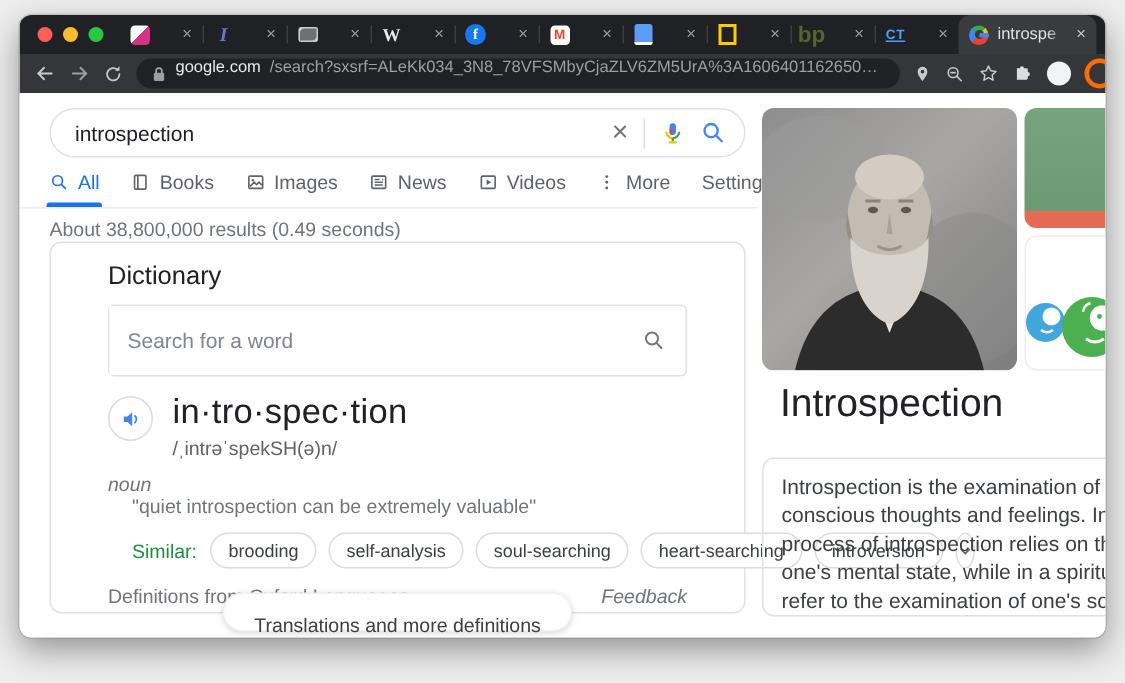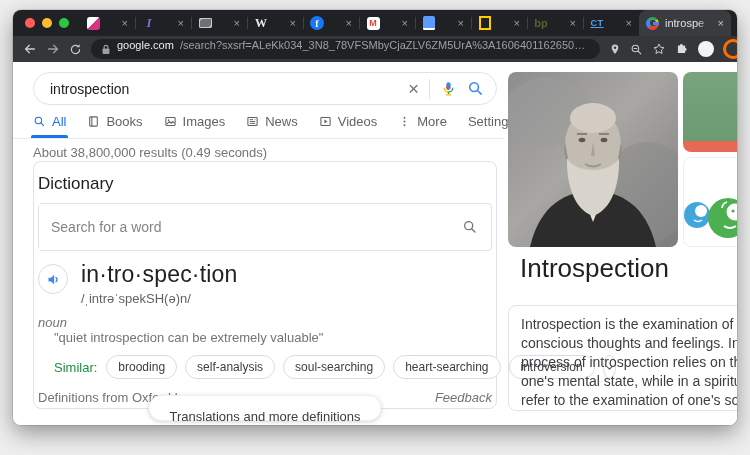--- a/index.html
+++ b/index.html
@@ -21,21 +21,21 @@
   .fav-gray { width:13px; height:10px; border-radius:2px; background:#6d7075;
               box-shadow:inset 2px 2px 0 -1px #c7cbd0, inset -2px -2px 0 -1px #c7cbd0; }
   .fav-w { color:#e8eaed; font-family:"Liberation Serif",serif; font-size:12px; }
   .fav-fb { width:14px; height:14px; border-radius:50%; background:#1877f2; color:#fff; font-size:10px;
             display:flex; align-items:center; justify-content:center; font-family:"Liberation Serif",serif; }
   .fav-gm { width:13px; height:13px; border-radius:3px; background:#fff; color:#ea4335; font-size:9px;
             display:flex; align-items:center; justify-content:center; }
   .fav-doc { width:12px; height:14px; border-radius:2px; background:#5c9bff;
              box-shadow:inset 0 -9px 0 -7px #fff, inset 0 -13px 0 -11px #fff; }
   .fav-ng { width:12px; height:14px; border:2.5px solid #ffcc00; }
-  .fav-bp { color:#54652f; font-size:11px; }
+  .fav-bp { color:#54652f; font-size:15px; }
   .fav-ct { color:#4ba0ff; font-size:9px; letter-spacing:.5px;text-decoration:underline; }
   .tab-a { width:92px; background:#393b3f; border-radius:8px 8px 0 0; display:flex; align-items:center; gap:6px; padding:0 7px; }
   .g-icon { width:13px; height:13px; border-radius:50%; flex:none;
             background:conic-gradient(from 225deg,#4285f4 0 90deg,#34a853 90deg 180deg,#fbbc05 180deg 235deg,#ea4335 235deg 360deg); position:relative; }
   .g-icon::after { content:""; position:absolute; inset:3.5px; background:#393b3f; border-radius:50%; }
   .g-icon::before { content:""; position:absolute; right:0; top:5.5px; width:6px; height:2.5px; background:#4285f4; z-index:1; }
   .tab-a-label { flex:1; color:#dfe1e5; font-size:11px; overflow:hidden; white-space:nowrap;
                  -webkit-mask-image:linear-gradient(90deg,#000 70%,transparent); mask-image:linear-gradient(90deg,#000 70%,transparent); }
   .tab-a .tab-x { color:#c3c7cb; }
 
@@ -58,21 +58,21 @@
 
   .navrow { position:absolute; left:20px; top:48px; width:466px; height:26px; display:flex; gap:21px; font-size:13px; color:#5f6368; }
   .nav-it { display:flex; align-items:center; gap:6px; height:22px; }
   .nav-it.active { color:#1a73e8; position:relative; }
   .nav-it.active::after { content:""; position:absolute; left:-2px; right:-2px; top:25px; height:3px; background:#1a73e8; border-radius:2px 2px 0 0; }
   .nav-right { margin-left:auto; display:flex; gap:18px; }
   .nav-line { position:absolute; left:0; top:76px; width:492px; height:1px; background:#ebebeb; }
 
   .stats { position:absolute; left:20px; top:83px; font-size:13px; color:#70757a; }
 
-  .dict-card { position:absolute; left:20px; top:99px; width:464px; height:248px; border:1px solid #dfe1e5; border-radius:8px; padding:12px 4px; }
+  .dict-card { position:absolute; left:20px; top:99px; width:464px; height:248px; border:1px solid #dfe1e5; border-radius:8px; padding:12px 38px; }
   .dict-title { font-size:17px; font-weight:400; color:#202124; margin-bottom:9px; }
   .word-search { height:48px; border:1px solid #dfe1e5; border-radius:4px; display:flex; }
   .word-search input { flex:1; border:none; outline:none; font-size:14px; color:#202124; padding:0 12px; font-family:inherit; }
   .word-search input::placeholder { color:#80868b; }
   .ws-btn { width:42px; height:100%; display:flex; align-items:center; justify-content:center; background:none; border:none; }
   .word-row { margin-top:10px; display:flex; gap:13px; }
   .speaker { width:30px; height:30px; border:1px solid #dadce0; border-radius:50%; display:flex; align-items:center; justify-content:center; flex:none; margin-top:3px; }
   .word { font-size:23px; color:#202124; letter-spacing:.2px; }
   .phonetic { font-size:13px; color:#5f6368; margin-top:3px; }
   .pos { margin-top:9px; font-style:italic; font-size:13px; color:#737373; }

